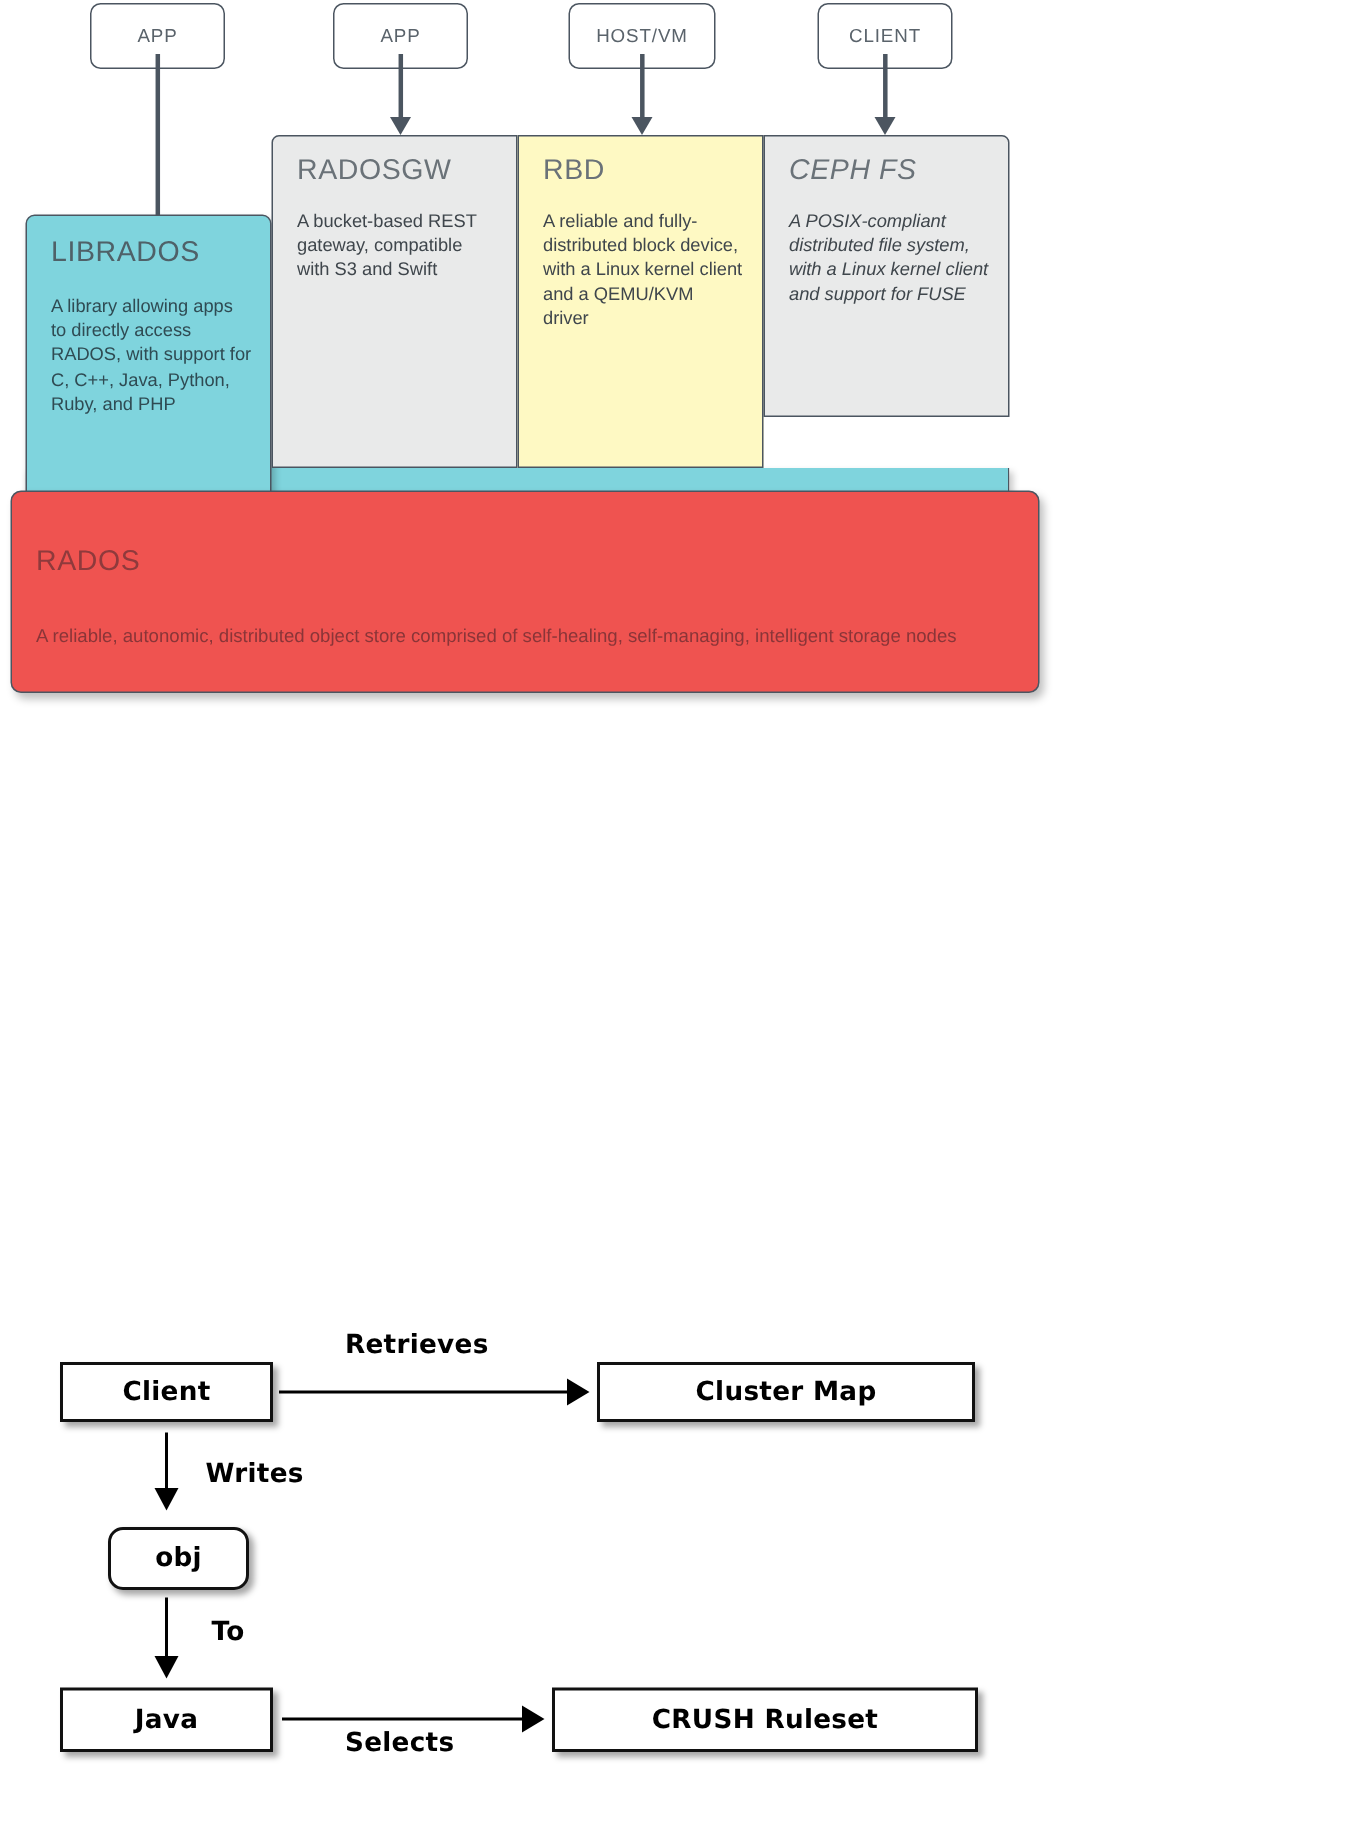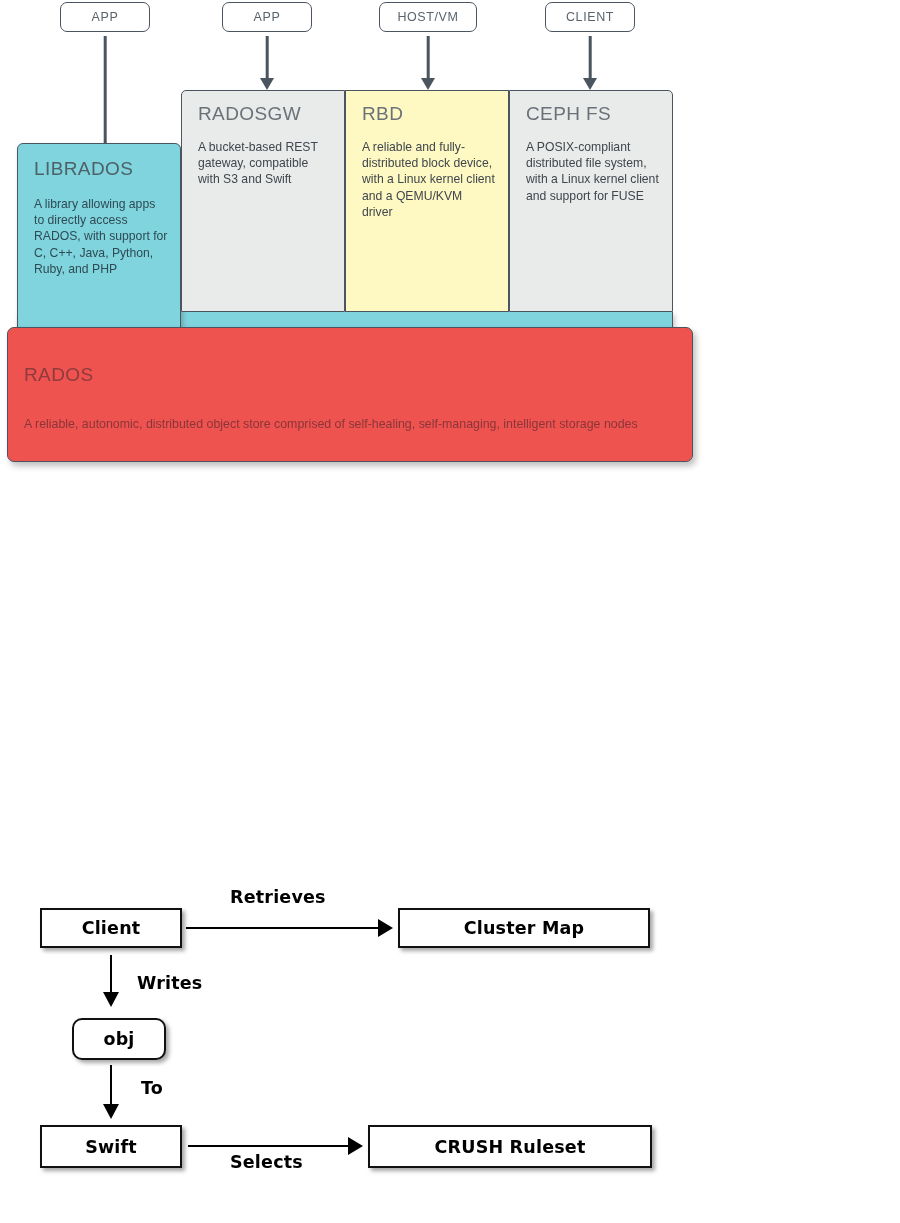--- a/index.html
+++ b/index.html
@@ -15,21 +15,21 @@
 
   .cap{
     position:absolute;
     box-sizing:border-box;
     border:1.6px solid #4b5560;
     border-radius:7px;
     background:#ffffff;
     display:flex;align-items:center;justify-content:center;
     font-size:12.5px;letter-spacing:.6px;
     color:#5a636b;
-    height:30px;
+    height:44px;
   }
 
   .arrow{position:absolute;}
   .arrow .shaft{
     position:absolute;left:50%;top:0;transform:translateX(-50%);
     width:2.6px;background:#4b5560;
   }
   .arrow .head{
     position:absolute;left:50%;bottom:0;transform:translateX(-50%);
     width:0;height:0;
@@ -67,23 +67,24 @@
     left:181px;top:90px;width:164px;height:222px;
     background:#e9eaea;border-radius:5px 0 0 0;
     z-index:4;
   }
   #rbd{
     left:345px;top:90px;width:164px;height:222px;
     background:#fef9c3;
     z-index:4;
   }
   #cephfs{
-    left:509px;top:90px;width:164px;height:222px;
+    left:509px;top:90px;width:164px;height:188px;
     background:#e9eaea;border-radius:0 5px 0 0;
     z-index:4;
+    font-style:italic;
   }
 
   #libradosband{
     position:absolute;left:17px;top:312px;width:656px;height:33px;
     background:#7fd4dd;border:1.6px solid #4b5560;border-top:none;
     border-radius:0 0 6px 6px;
     box-shadow:2px 3px 5px rgba(0,0,0,.22);
     box-sizing:border-box;
     z-index:2;
   }
@@ -223,21 +224,21 @@
     <div class="fbox" id="f-client">
       <span>Client</span>
     </div>
     <div class="fbox" id="f-cluster">
       <span>Cluster Map</span>
     </div>
     <div class="fbox" id="f-obj">
       <span>obj</span>
     </div>
     <div class="fbox" id="f-pool">
-      <span>Swift</span>
+      <span>Java</span>
     </div>
     <div class="fbox" id="f-crush">
       <span>CRUSH Ruleset</span>
     </div>
 
     <div class="hline" id="a1-line"></div>
     <div class="hhead" id="a1-head"></div>
     <div class="flabel" id="l-retrieves">Retrieves</div>
 
     <div class="vline" id="a2-line"></div>

